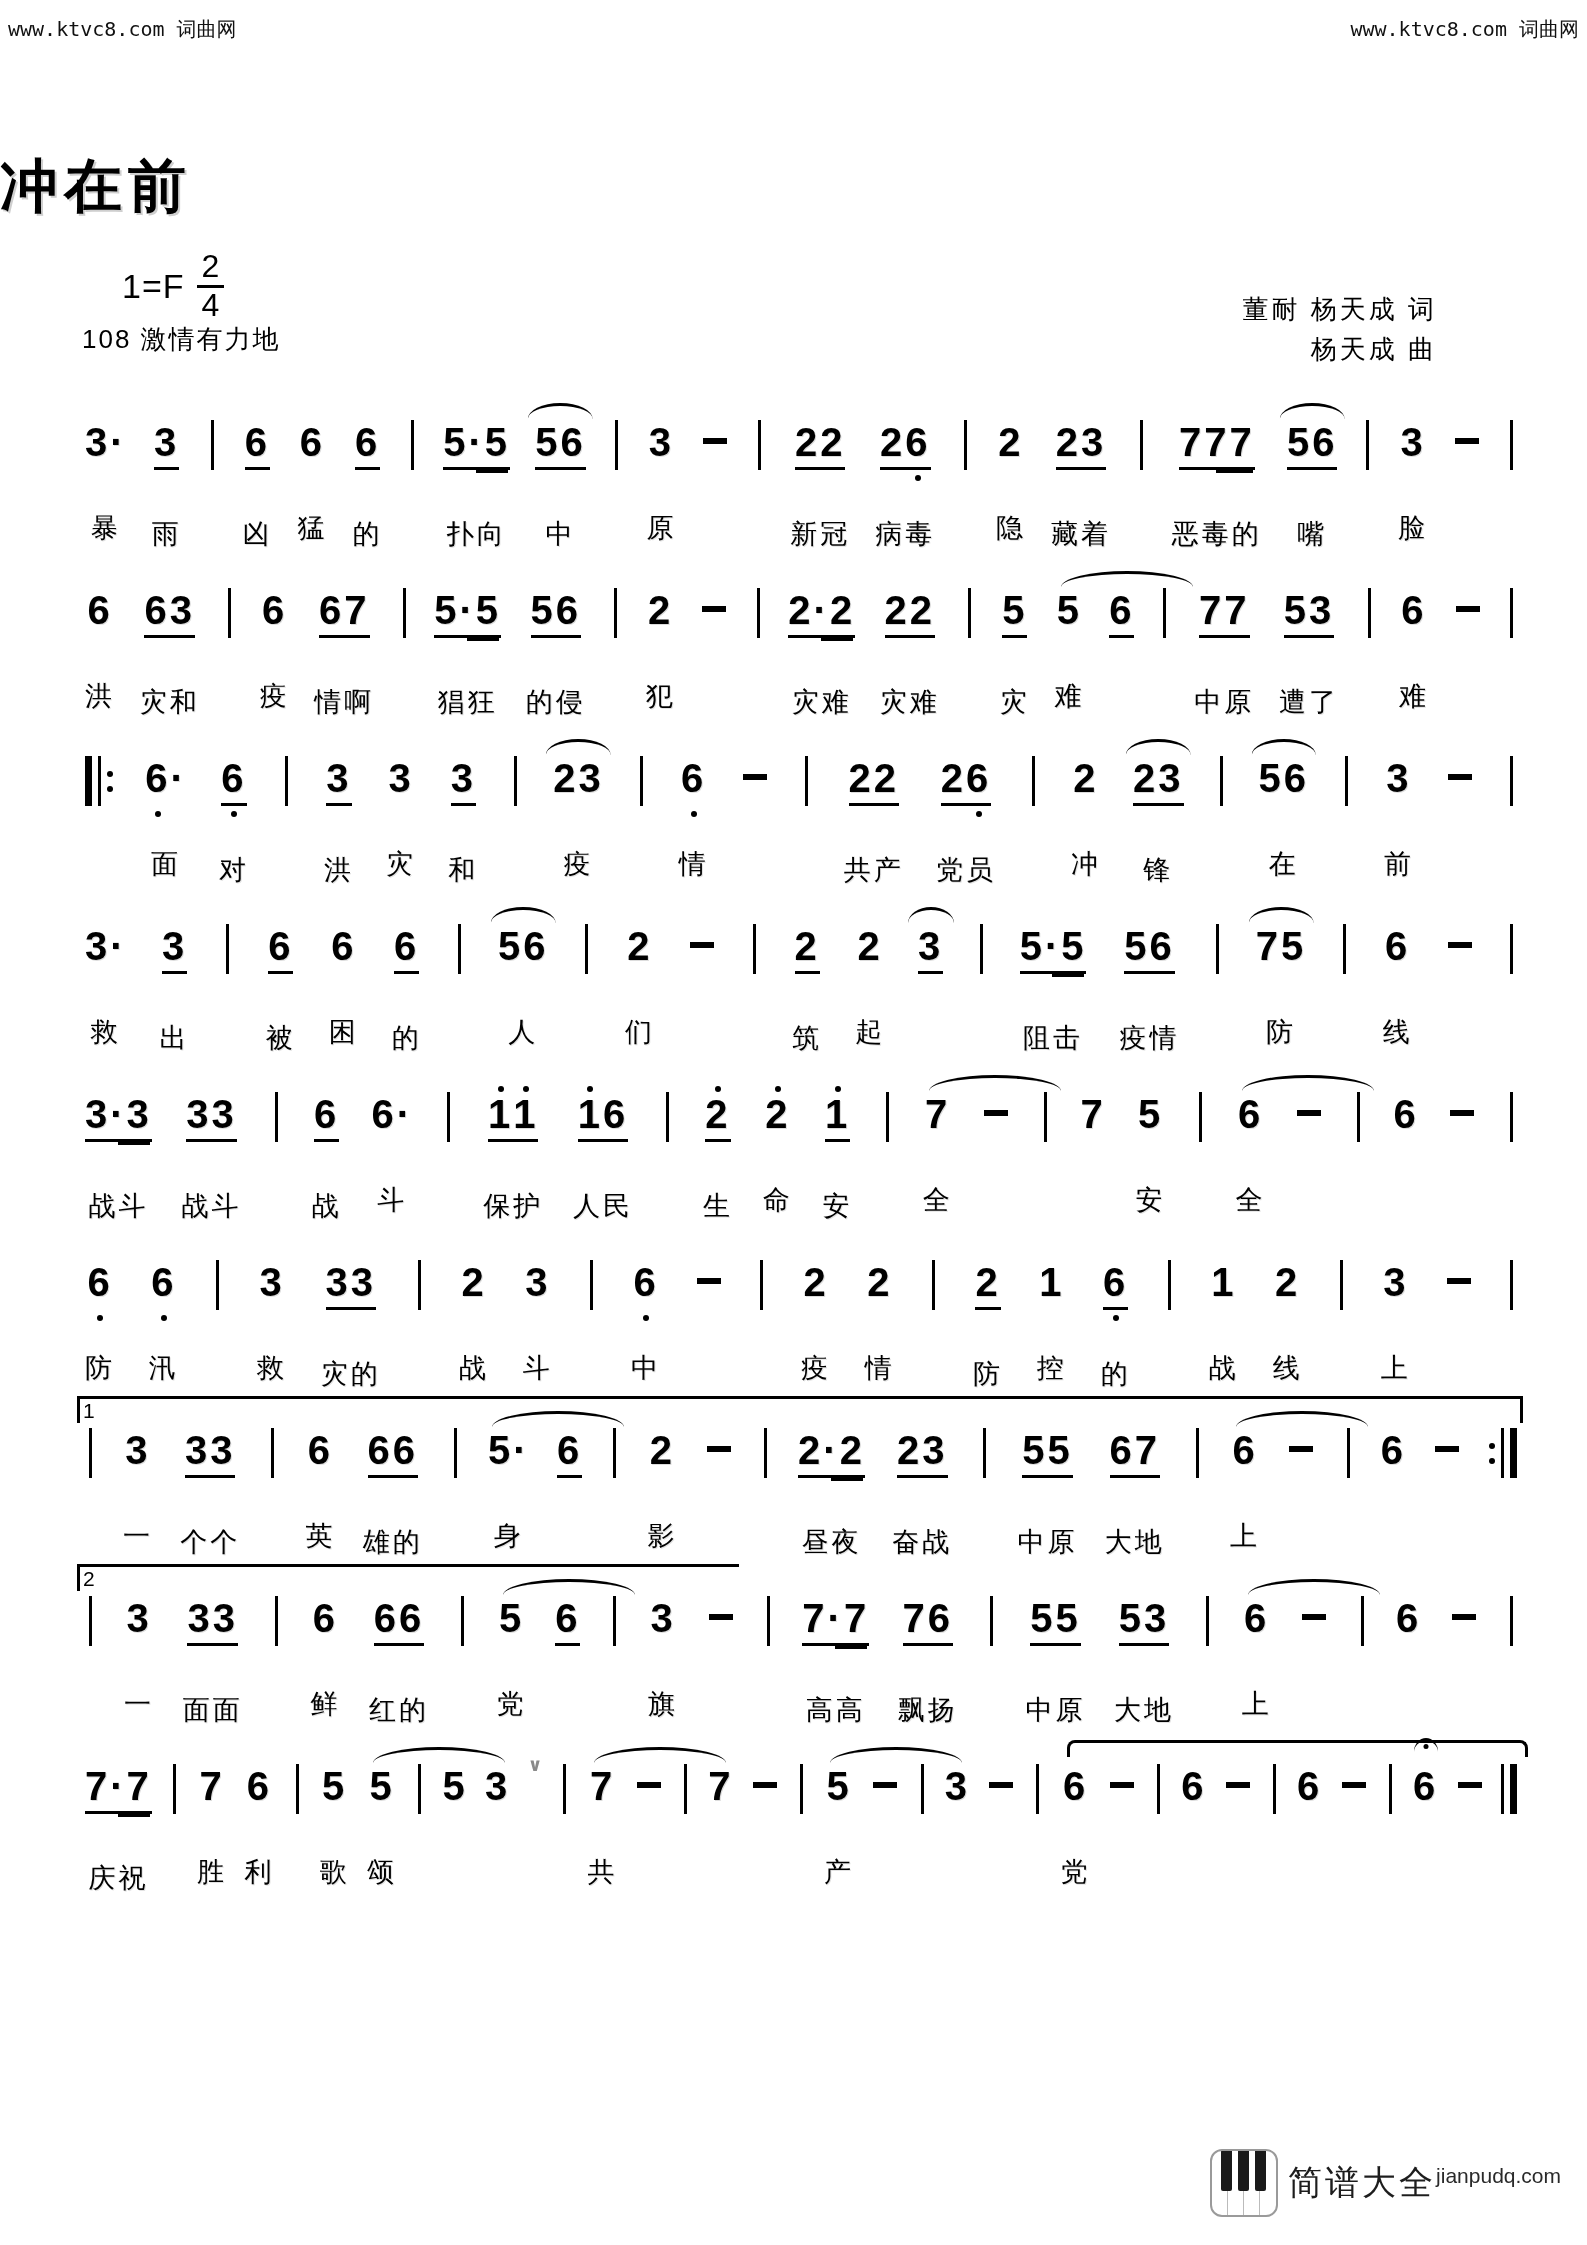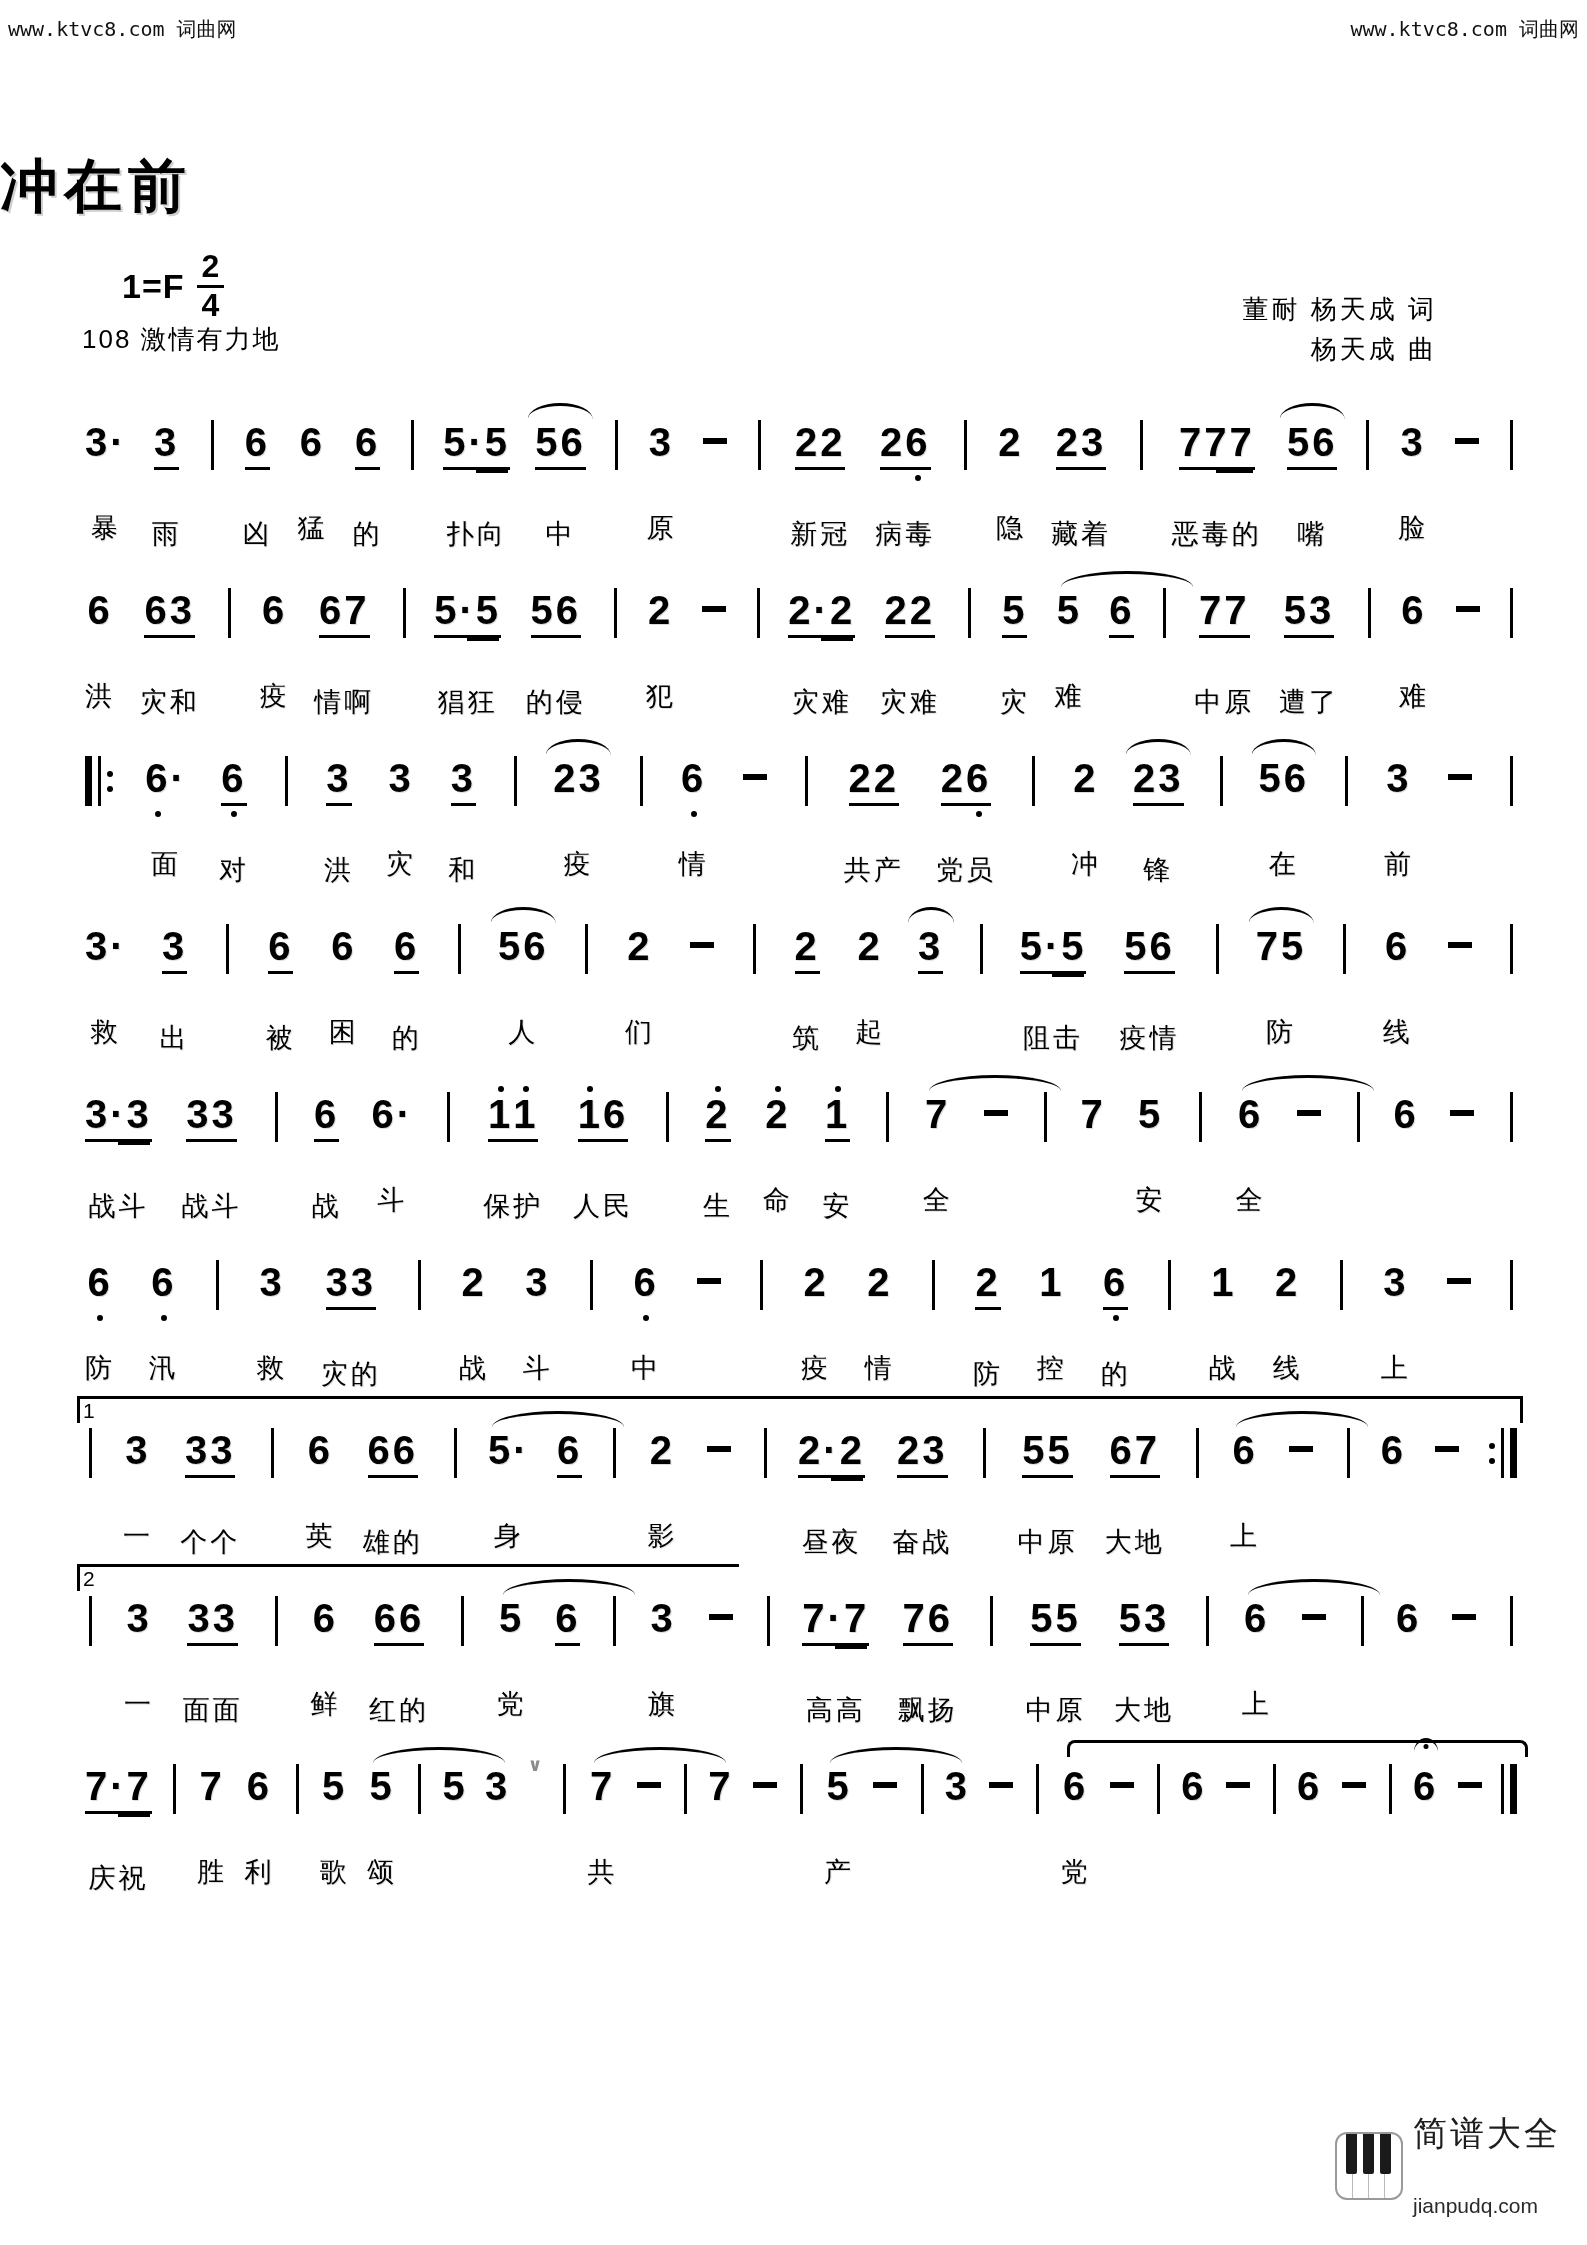--- a/index.html
+++ b/index.html
@@ -1,21 +1,21 @@
 <!DOCTYPE html>
 <html><head>
 <meta charset="utf-8">
 <style>
   html,body{margin:0;padding:0;background:#ffffff;}
   body{width:1587px;height:2245px;position:relative;font-family:"Liberation Sans","DejaVu Sans",sans-serif;color:#000;overflow:hidden;}
   .wm{position:absolute;top:16px;font-family:"DejaVu Sans Mono",monospace;font-size:20px;color:#111;}
   .wm.left{left:8px;}
   .wm.right{right:8px;}
   .title{position:absolute;top:148px;left:0;width:100%;font-size:58px;font-weight:bold;letter-spacing:6px;text-shadow:2px 2px 0 #cfcfcf;}
-  .keyblock{position:absolute;left:122px;top:250px;display:flex;align-items:center;gap:12px;font-weight:bold;}
+  .keyblock{position:absolute;left:122px;top:250px;display:flex;align-items:center;gap:12px;font-weight:normal;}
   .keylabel{font-size:34px;letter-spacing:1px;}
   .frac{display:flex;flex-direction:column;align-items:center;line-height:1.05;font-size:32px;}
   .frac .num{border-bottom:3px solid #000;padding:0 5px 1px;}
   .frac .den{padding-top:1px;}
   .tempo{position:absolute;left:82px;top:322px;font-size:26px;letter-spacing:2px;}
   .credit{position:absolute;right:150px;font-size:26px;letter-spacing:3px;text-align:left;}
   .credit.lyr{top:292px;}
   .credit.cmp{top:332px;}
 
   
@@ -46,21 +46,21 @@
   .volta{position:absolute;top:-32px;left:-8px;height:24px;border-top:3px solid #000;border-left:3px solid #000;}
   .volta.full{right:-6px;border-right:3px solid #000;}
   .volta.half{width:46%;}
   .volta span{font-size:21px;margin-left:3px;line-height:1.1;display:inline-block;}
 
   
   .logo{position:absolute;right:26px;bottom:28px;display:flex;align-items:center;gap:10px;}
   .piano{width:64px;height:64px;border:2px solid #9a9a9a;border-radius:12px;background:#fff;position:relative;overflow:hidden;}
   .piano .wk{position:absolute;top:0;bottom:0;width:1px;background:#bbb;}
   .piano .bk1,.piano .bk2,.piano .bk3{position:absolute;top:0;width:11px;height:40px;background:#1a1a1a;border-radius:0 0 2px 2px;}
-  .logotxt{display:flex;flex-direction:column;line-height:1.1;gap:42px;}
+  .logotxt{display:flex;flex-direction:row;line-height:1.1;}
   .logoname{font-size:34px;color:#1d1d1d;letter-spacing:3px;}
   .logosite{font-size:21px;color:#2a2a2a;}
 </style>
 </head>
 <body>
 
 <div class="wm left">www.ktvc8.com 词曲网</div>
 <div class="wm right">www.ktvc8.com 词曲网</div>
 
 <div class="title">冲在前</div>

